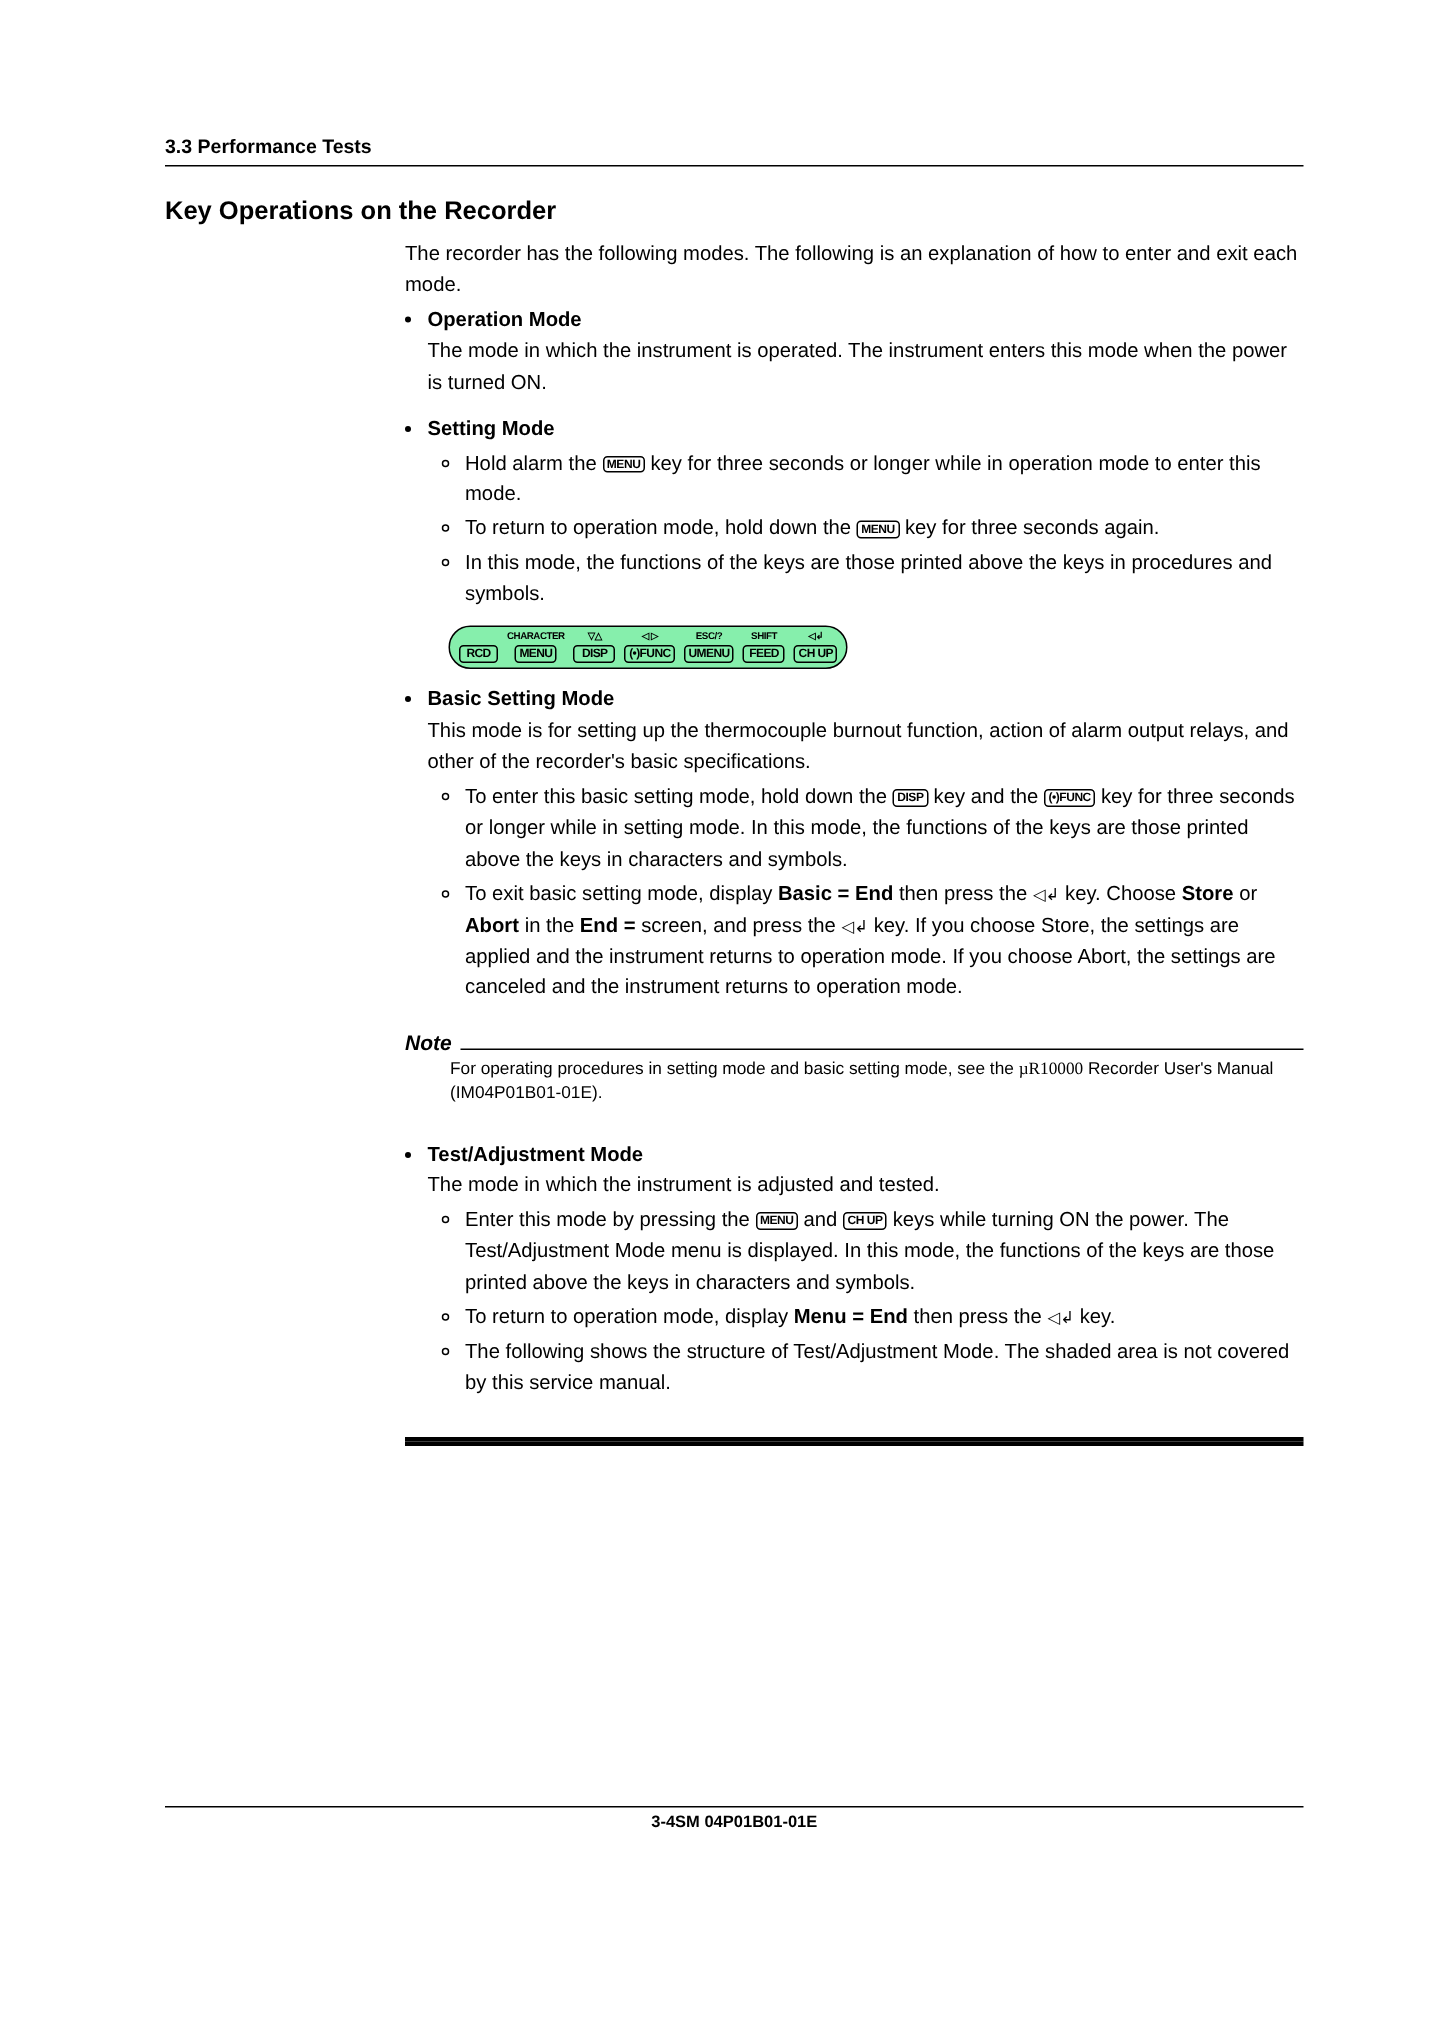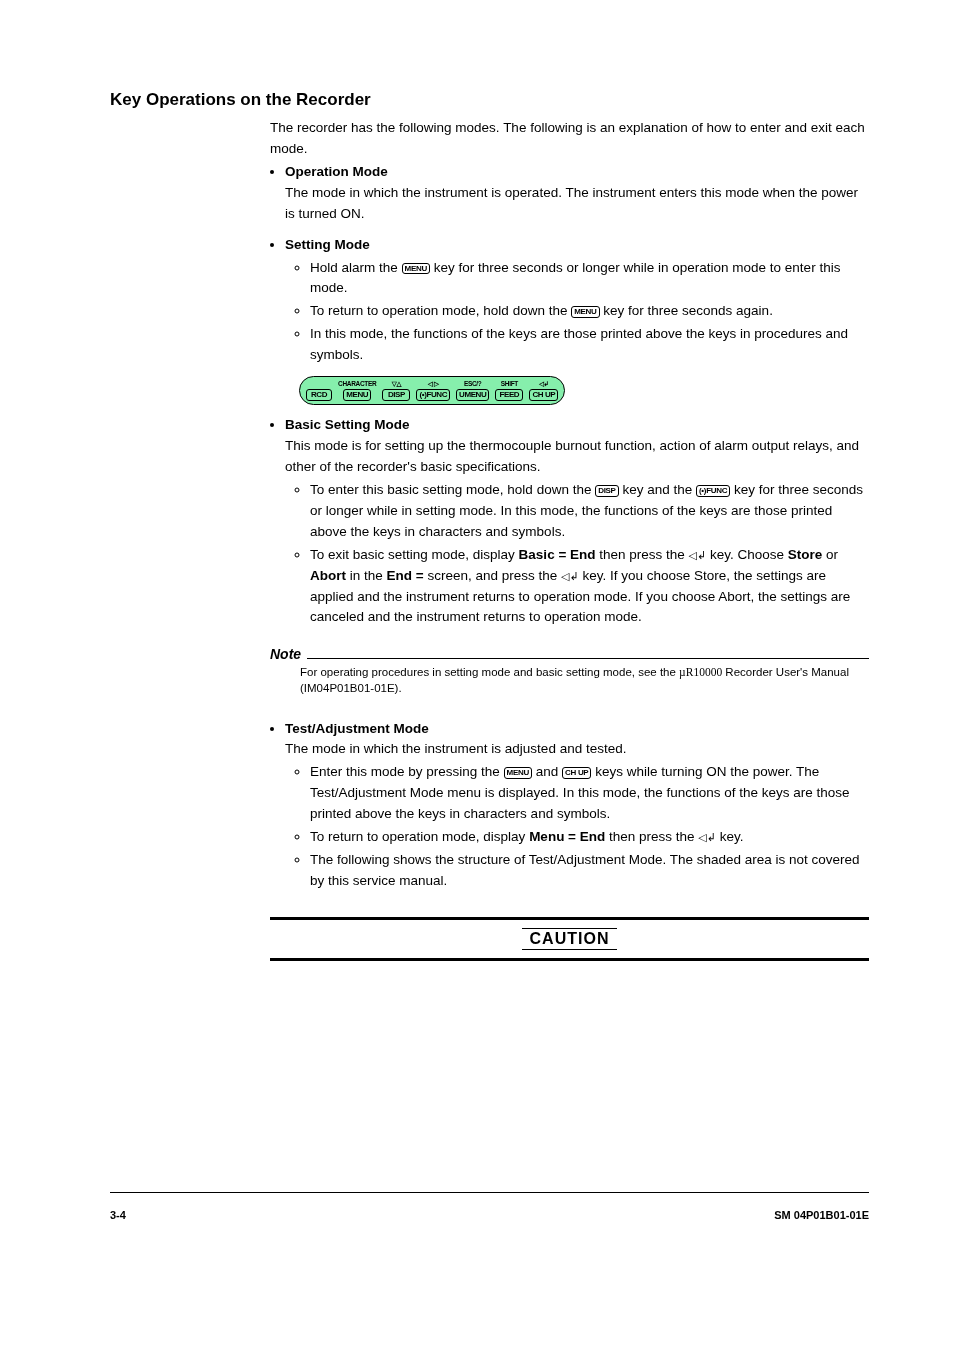--- a/index.html
+++ b/index.html
@@ -111,23 +111,23 @@
     font-size: 13.5px;
     line-height: 1.5;
     padding: 0 0 14px 0;
   }
   .footer {
     position: absolute;
     bottom: 40px;
     left: 110px;
     right: 85px;
     border-top: 1px solid #000;
-    padding-top: 16px;
-    display: flex;
-    justify-content: space-between;
+    padding-top: 4px;
+    display: flex;
+    justify-content: center;
     font-size: 11px;
     font-weight: bold;
   }
   .key-diagram {
     display: flex;
     justify-content: flex-start;
     margin: 10px 0 6px 14px;
   }
   .kd-wrap {
     border: 1.5px solid #000;
@@ -168,20 +168,21 @@
   }
   .mt {
     margin-top: 10px;
   }
 </style>
 </head>
 <body>
 
 <div class="page">
 
+  <div class="header-sec">3.3  Performance Tests</div>
 
   <div class="title">Key Operations on the Recorder</div>
 
   <div class="indent">
     <span>The recorder has the following modes.  The following is an explanation of how to enter and exit each mode.</span>
 
     <ul>
       <li>
         <span class="bullet-title">Operation Mode</span><br>
         <span>The mode in which the instrument is operated.  The instrument enters this mode when the power is turned ON.</span>
@@ -269,23 +270,20 @@
             <span>To return to operation mode, display </span><b>Menu = End</b><span> then press the </span><span class="enter-icon">◁↲</span><span> key.</span>
           </li>
           <li>The following shows the structure of Test/Adjustment Mode.  The shaded area is not covered by this service manual.</li>
         </ul>
       </li>
     </ul>
   </div>
 
   <div class="caution-box">
     <div class="caution-bar-thick"></div>
-    <div class="caution-label-row">
-      <span class="caution-label">CAUTION</span>
-    </div>
     <div class="caution-bar-thick"></div>
   </div>
 
   <div class="footer">
     <span>3-4</span>
     <span>SM 04P01B01-01E</span>
   </div>
 
 </div>
 

